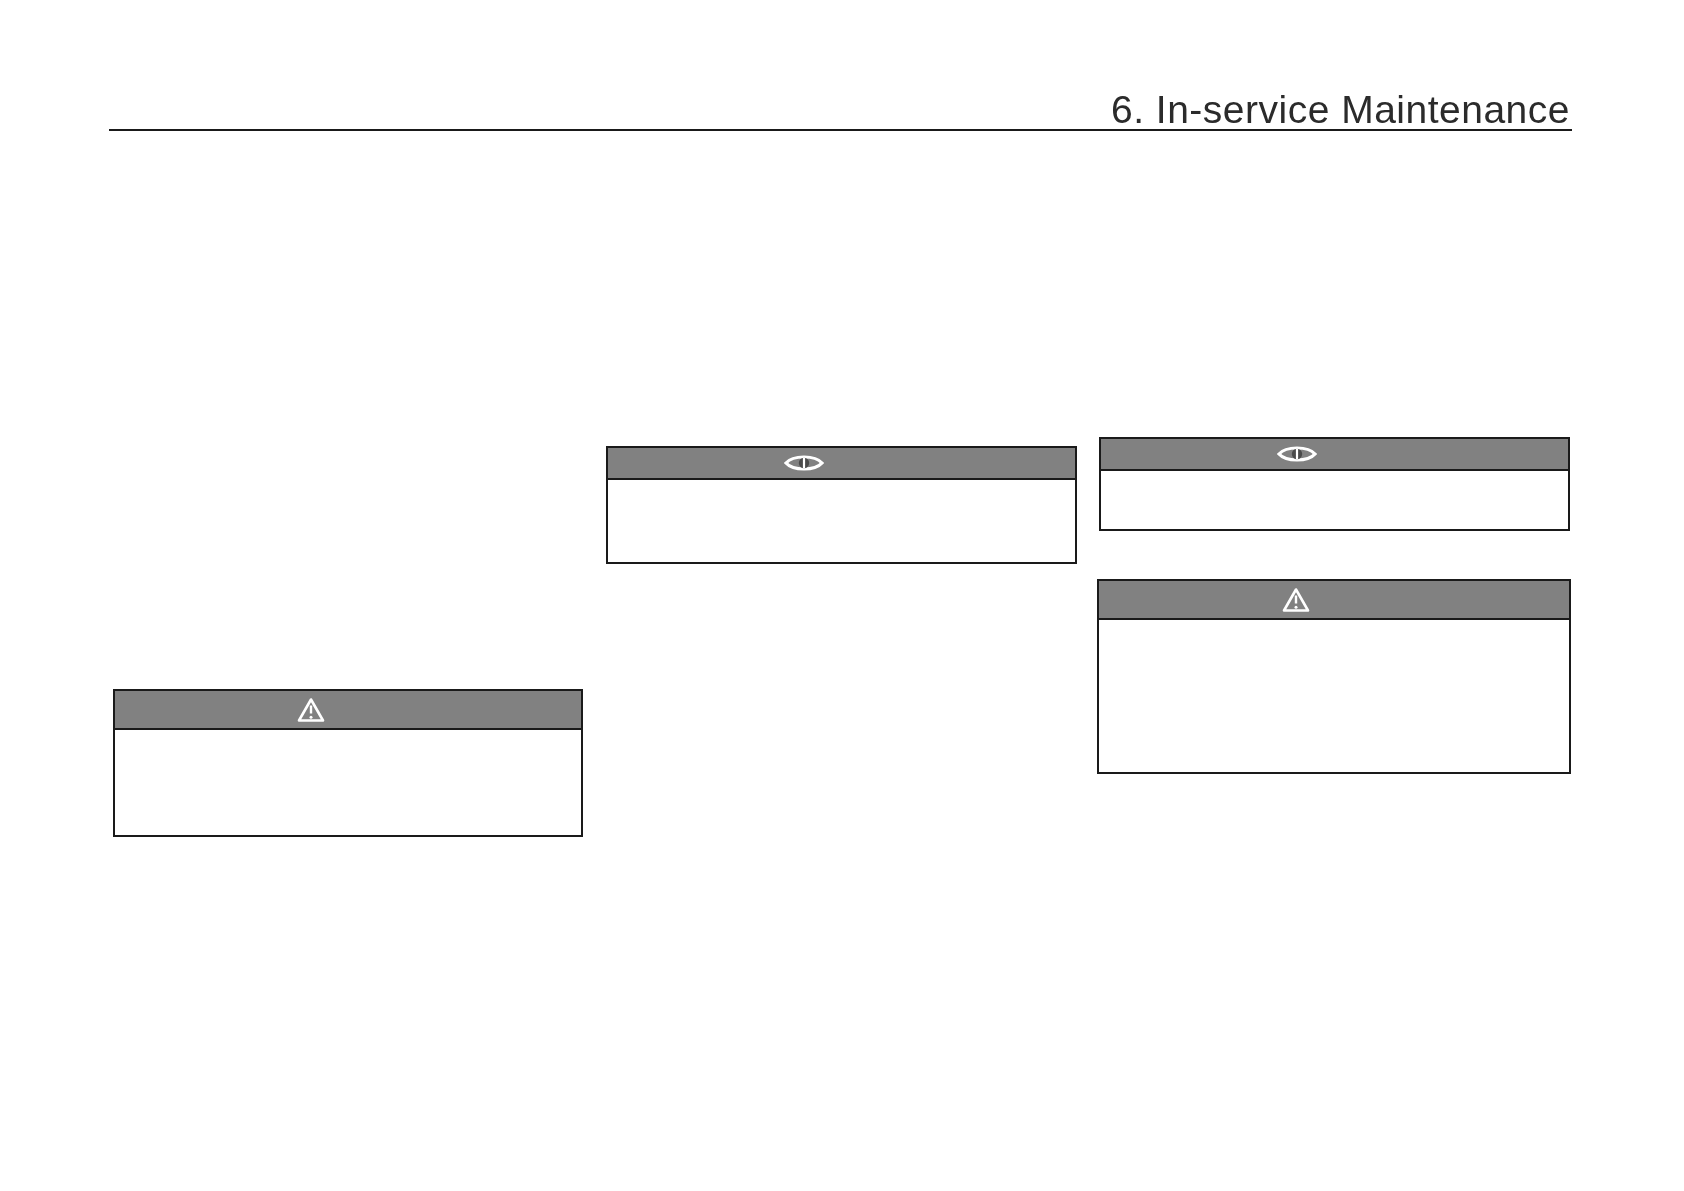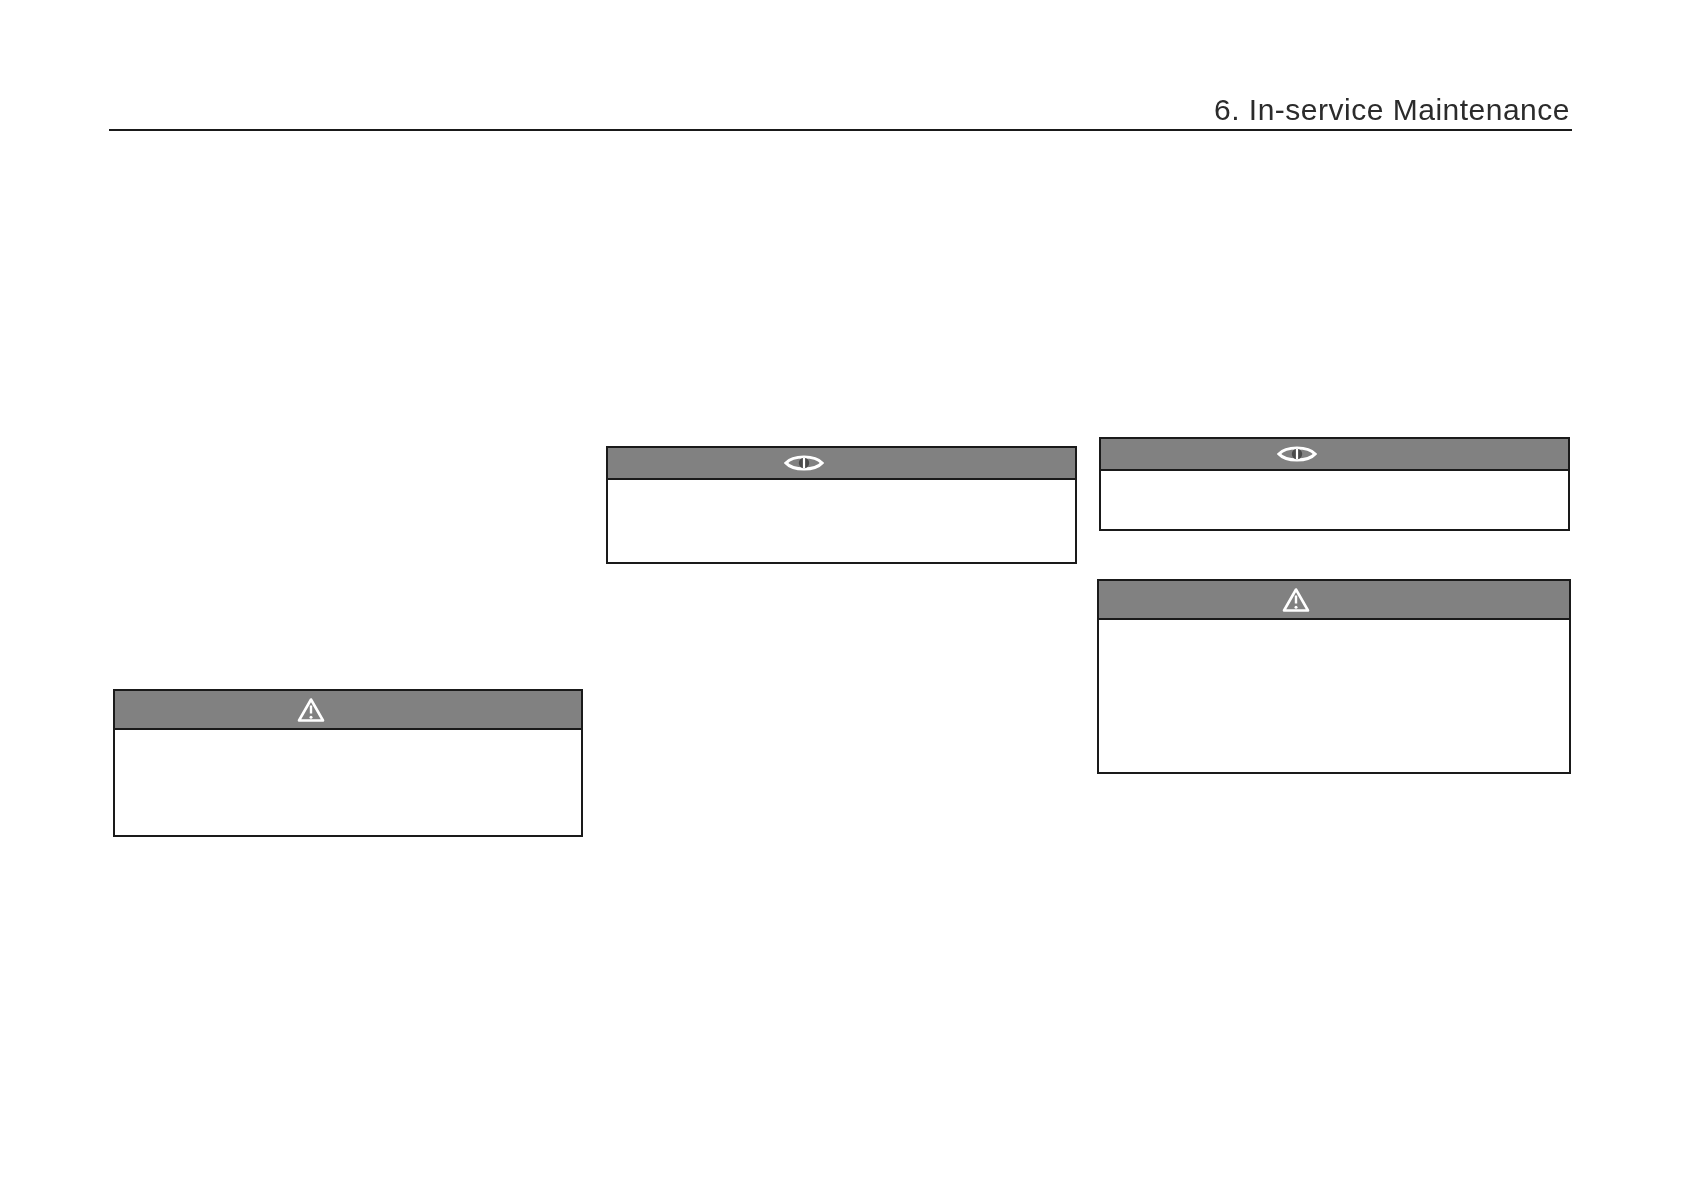--- a/index.html
+++ b/index.html
@@ -11,21 +11,21 @@
     position: relative;
     width: 1684px;
     height: 1191px;
     overflow: hidden;
     font-family: "Liberation Sans", sans-serif;
   }
   .page-title {
     position: absolute;
     top: 93px;
     right: 114px;
-    font-size: 30px;
+    font-size: 39px;
     line-height: 34px;
     color: #2b2b2b;
     letter-spacing: 0.5px;
     white-space: nowrap;
   }
   .header-rule {
     position: absolute;
     left: 109px;
     top: 129px;
     width: 1463px;

